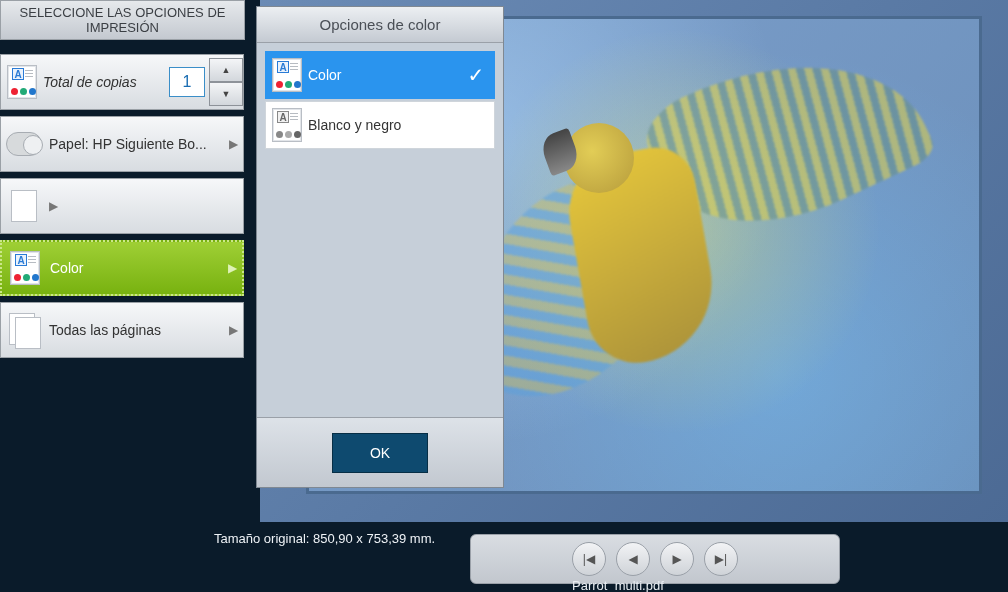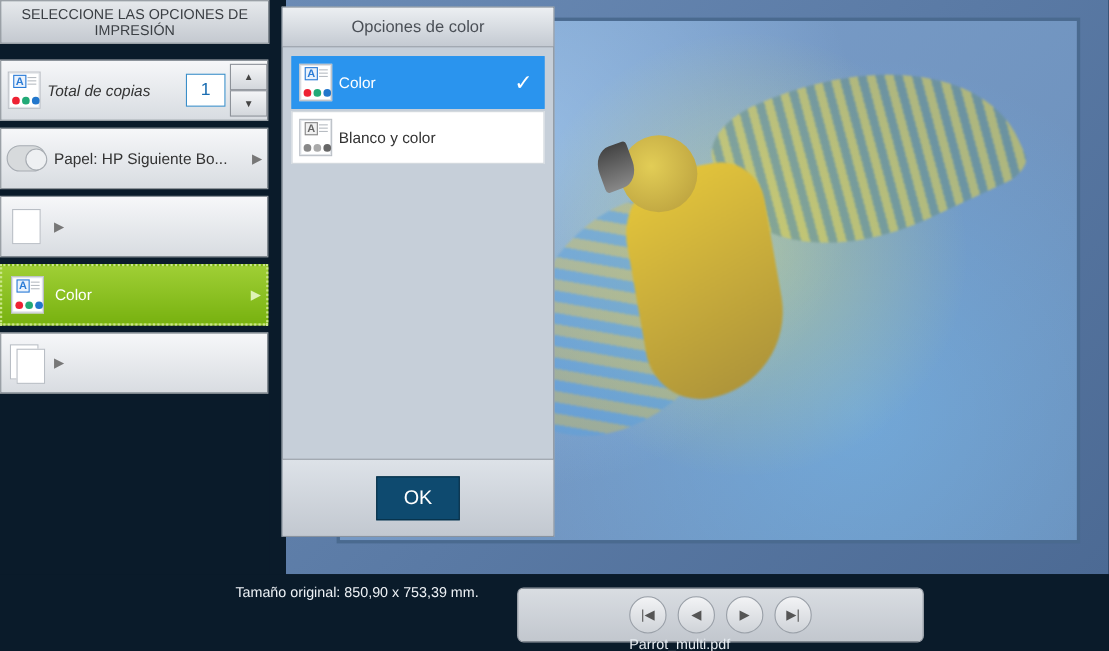--- a/index.html
+++ b/index.html
@@ -154,23 +154,23 @@
   .opt .mini { width: 42px; display:flex; align-items:center; justify-content:center; }
   .opt .txt { flex:1; }
   .opt .chk { width: 36px; text-align:center; font-size:20px; }
   .popup-footer {
     margin-top: auto; height: 70px;
     display:flex; align-items:center; justify-content:center;
     background: linear-gradient(#dde2e8, #c2c8d0);
     border-top: 1px solid #9aa0a8;
   }
   .ok-btn {
-    width: 76px; height: 40px;
+    width: 96px; height: 40px;
     background: #0e4a6f; color: #fff;
-    border: 1px solid #072e45; font-size: 18px; cursor:pointer;
+    border: 1px solid #072e45; font-size: 14px; cursor:pointer;
   }
 
   
   .bottom {
     position:absolute; left:0; right:0; bottom:0; height:70px;
     background: #0a1b2a;
     z-index: 5;
   }
   .back-btn, .next-btn {
     position:absolute; bottom: 12px; height: 42px;
@@ -326,20 +326,21 @@
       </div>
     </div>
     <div class="label-slot">Color</div>
     <div class="chev">▶</div>
   </div>
 
   <div class="row">
     <div class="icon-slot">
         <div class="pages-ico"></div>
       </div>
+    <div class="label-slot">Todas las páginas</div>
     <div class="chev">▶</div>
   </div>
 </div>
 
 <div class="popup">
   <div class="popup-title">Opciones de color</div>
   <div class="popup-list">
     <div class="opt selected">
       <div class="mini">
         <div class="doc-ico">
@@ -368,21 +369,21 @@
               <i></i>
               <i></i>
             </div>
           <div class="dots">
               <span style="background:#888"></span>
               <span style="background:#aaa"></span>
               <span style="background:#666"></span>
             </div>
         </div>
       </div>
-      <div class="txt">Blanco y color</div>
+      <div class="txt">Blanco y negro</div>
       <div class="chk"></div>
     </div>
   </div>
   <div class="popup-footer">
     <button class="ok-btn">OK</button>
   </div>
 </div>
 
 <div class="bottom"></div>
 

